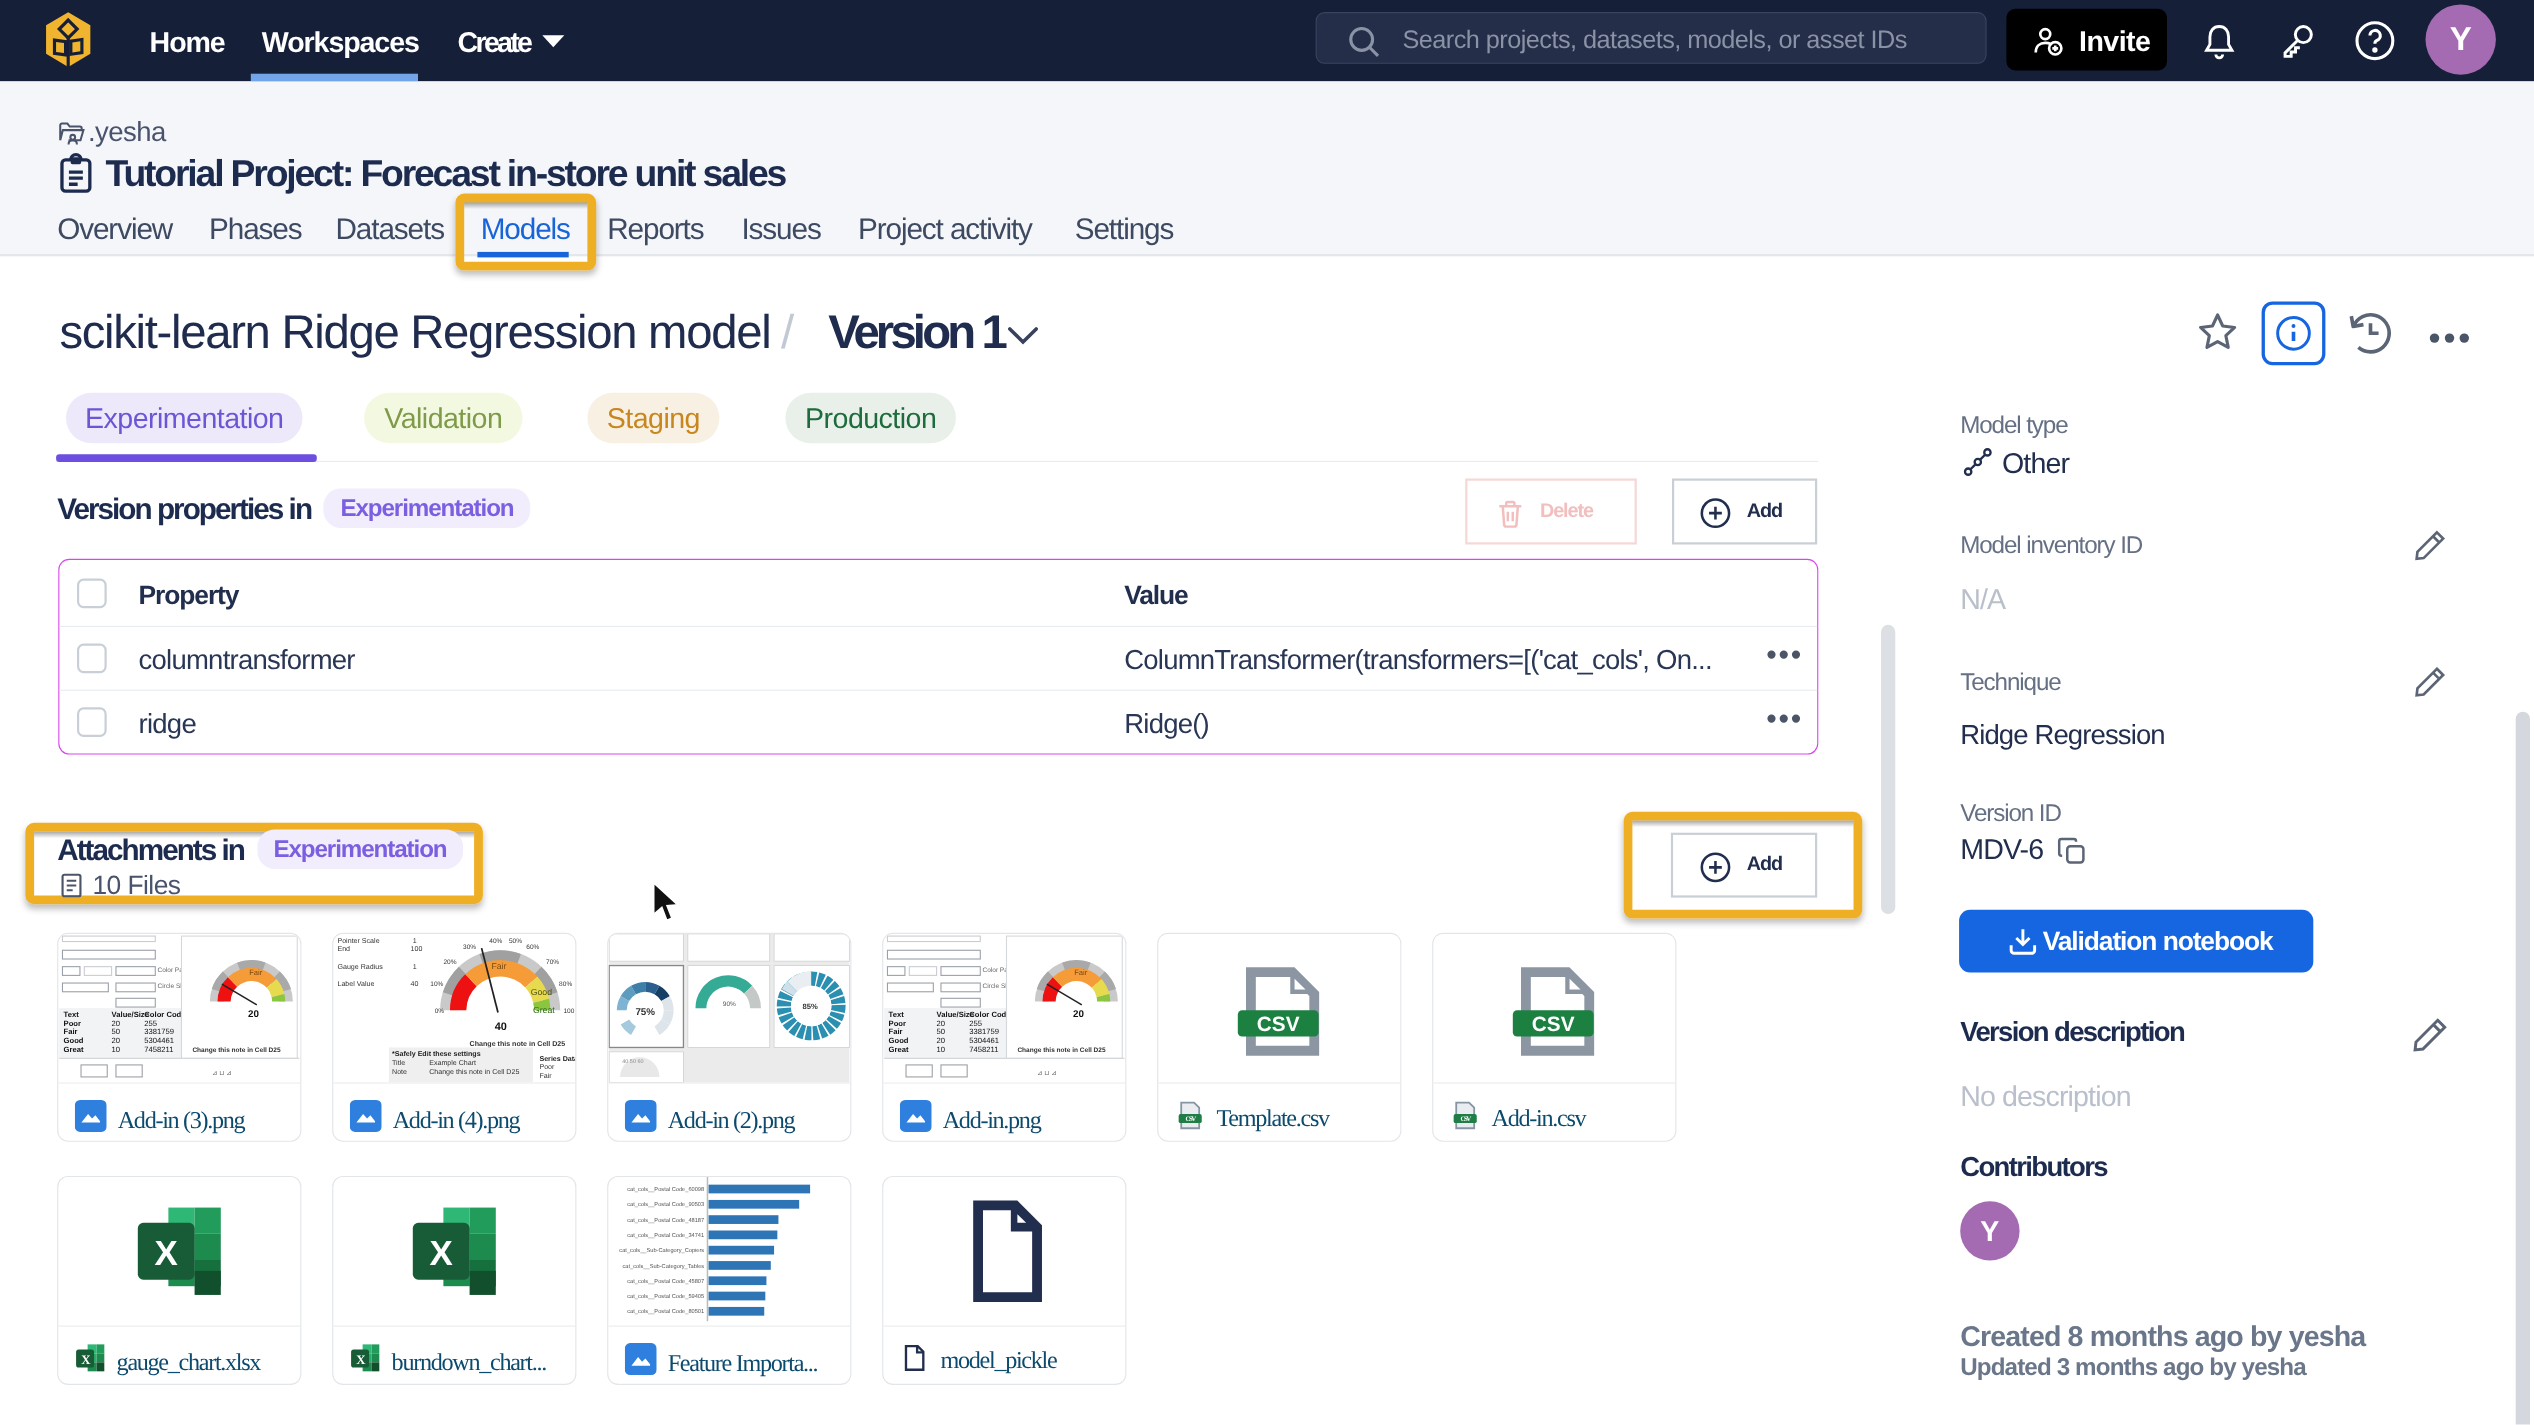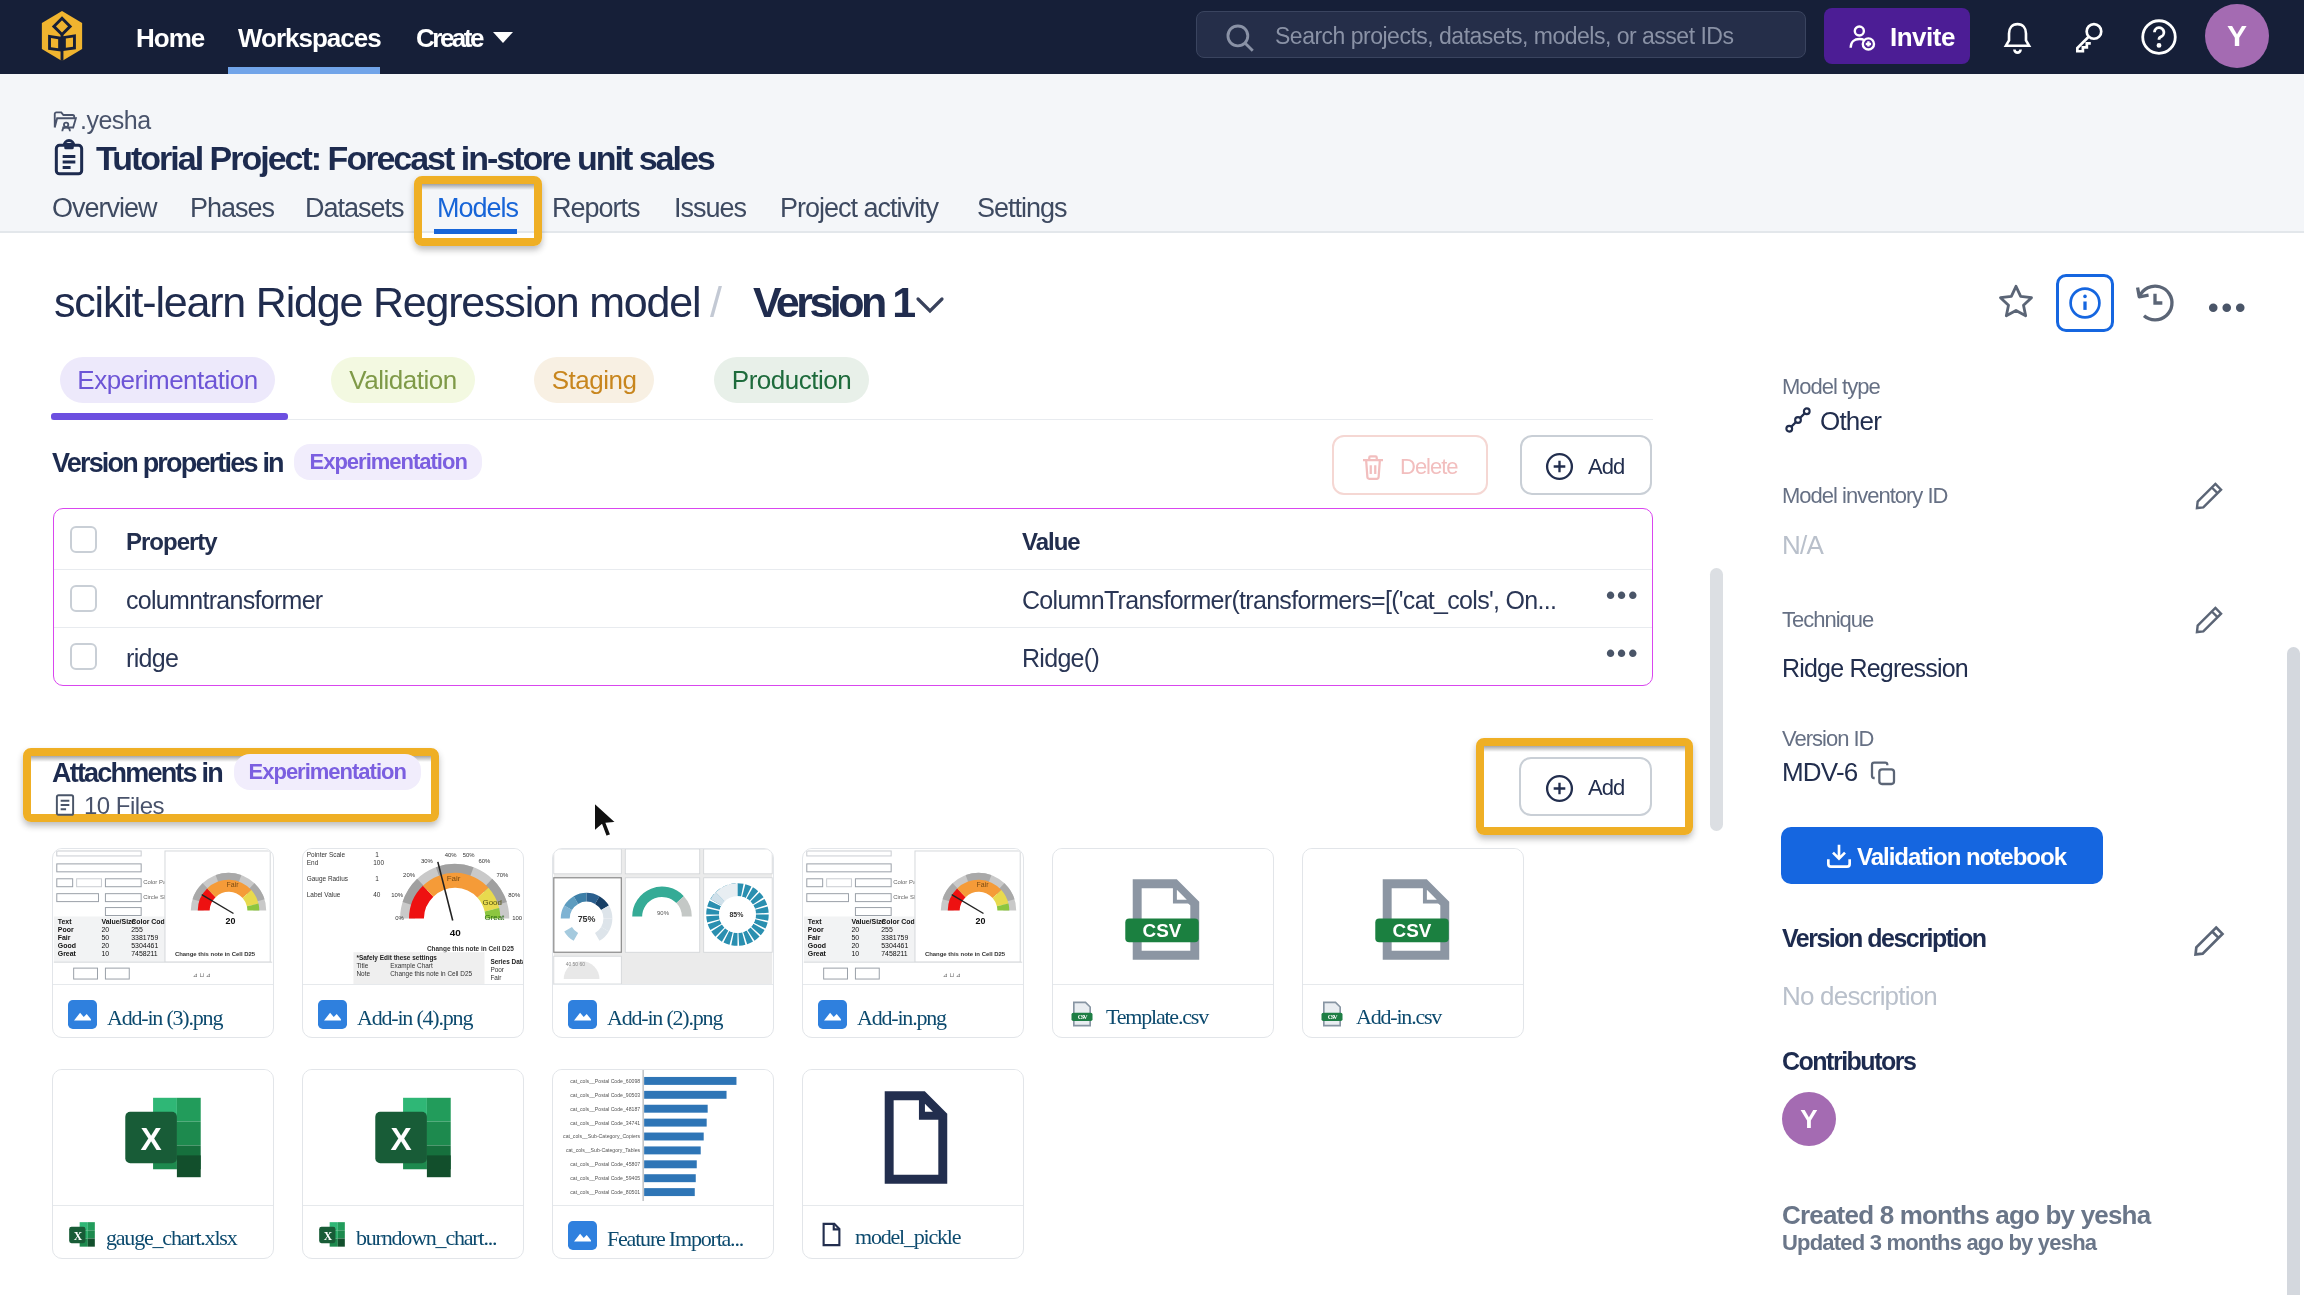--- a/index.html
+++ b/index.html
@@ -5,21 +5,21 @@
 * { margin:0; padding:0; box-sizing:border-box; }
 html,body { width:2304px; height:1295px; overflow:hidden; }
 body { font-family:"Liberation Sans", sans-serif; background:#fff; position:relative; }
 .abs { position:absolute; }
 
 #nav { position:absolute; left:0; top:0; width:2304px; height:74px; background:#161F38; }
 .navlink { position:absolute; color:#fff; font-size:26px; font-weight:700; top:23px; letter-spacing:-1px; white-space:nowrap; }
 #wsbar { position:absolute; left:228px; top:67px; width:152px; height:7px; background:#71A4E9; }
 #search { position:absolute; left:1196px; top:11px; width:610px; height:47px; background:#252E49; border:1px solid #3A445F; border-radius:8px; }
 #search .ph { position:absolute; left:78px; top:11px; font-size:23px; color:#8A92A6; letter-spacing:-0.5px; white-space:nowrap; }
-#invite { position:absolute; left:1824px; top:8px; width:146px; height:56px; background:#4c1d95; border-radius:8px; color:#fff; font-size:26px; font-weight:700; letter-spacing:-0.5px; }
+#invite { position:absolute; left:1824px; top:8px; width:146px; height:56px; background:#000000; border-radius:8px; color:#fff; font-size:26px; font-weight:700; letter-spacing:-0.5px; }
 #avatar { position:absolute; left:2205px; top:4px; width:64px; height:64px; border-radius:50%; background:#A46BB2; color:#fff; font-size:30px; font-weight:700; text-align:center; line-height:64px; }
 
 #hdr { position:absolute; left:0; top:74px; width:2304px; height:159px; background:#F4F6F9; border-bottom:2px solid #E3E7EB; }
 #crumb { position:absolute; left:80px; top:106px; font-size:25px; color:#49536B; letter-spacing:-0.5px; }
 #ptitle { position:absolute; left:96px; top:139px; font-size:34px; font-weight:700; color:#1D2B4F; letter-spacing:-2px; white-space:nowrap; }
 .tab { position:absolute; top:193px; font-size:27px; color:#3E4A61; letter-spacing:-1px; white-space:nowrap; }
 #tab-models { color:#1765D8; }
 #models-underline { position:absolute; left:434px; top:229px; width:83px; height:5px; background:#1765D8; }
 .annot { position:absolute; border:8px solid #EFAF25; border-radius:8px; box-shadow:0 4px 6px rgba(40,40,40,0.30); }
 .annot::before { content:""; position:absolute; left:0; right:0; top:0; height:6px; background:linear-gradient(rgba(60,60,60,0.45),rgba(60,60,60,0)); }
@@ -33,21 +33,21 @@
 .pill { position:absolute; top:357px; height:46px; border-radius:23px; font-size:26px; line-height:46px; text-align:center; letter-spacing:-0.5px; }
 #pill-exp  { left:60px;  width:215px; background:#EDE9FB; color:#6D55D6; }
 #pill-val  { left:331px; width:144px; background:#F3F9E1; color:#7F9A48; }
 #pill-stg  { left:534px; width:120px; background:#F8F0E3; color:#C8861E; }
 #pill-prod { left:714px; width:155px; background:#E8F0E9; color:#1E6B3C; }
 #exp-underline { position:absolute; left:51px; top:413px; width:237px; height:7px; background:#6C4FE0; border-radius:3px; }
 #pills-divider { position:absolute; left:51px; top:419px; width:1602px; height:1px; background:#E8EBEF; }
 
 .h2 { font-size:27px; font-weight:700; color:#1D2B4F; letter-spacing:-1.8px; white-space:nowrap; }
 .minipill { display:inline-block; background:#F1EDFC; color:#7B5FE0; font-size:22px; font-weight:700; border-radius:16px; padding:5px 15px; letter-spacing:-1px; }
-.btn { position:absolute; border-radius:12px; background:#fff; font-size:22px; font-weight:400; letter-spacing:-1px; }
+.btn { position:absolute; border-radius:0; background:#fff; font-size:18px; font-weight:700; letter-spacing:-1px; }
 
 #ptable { position:absolute; left:53px; top:508px; width:1600px; height:178px; border:1px solid #d946ef; border-radius:10px; background:#fff; }
 .cbx { position:absolute; left:16px; width:27px; height:27px; border:2px solid #C9CFD6; border-radius:6px; background:#fff; }
 .trow { position:absolute; left:0; width:100%; }
 
 .card { position:absolute; width:222px; height:190px; border:1px solid #E2E5E9; border-radius:10px; background:#fff; overflow:hidden; }
 .card .thumb { position:absolute; left:0; top:0; width:220px; height:136px; border-bottom:1px solid #E6E9EC; }
 .card .lbl { position:absolute; left:15px; top:147px; font-size:22px; color:#0c4a6e; white-space:nowrap; letter-spacing:-1.2px;font-family:Liberation Serif, serif; }
 .cicon { position:relative; top:4px; margin-right:10px; }
 

